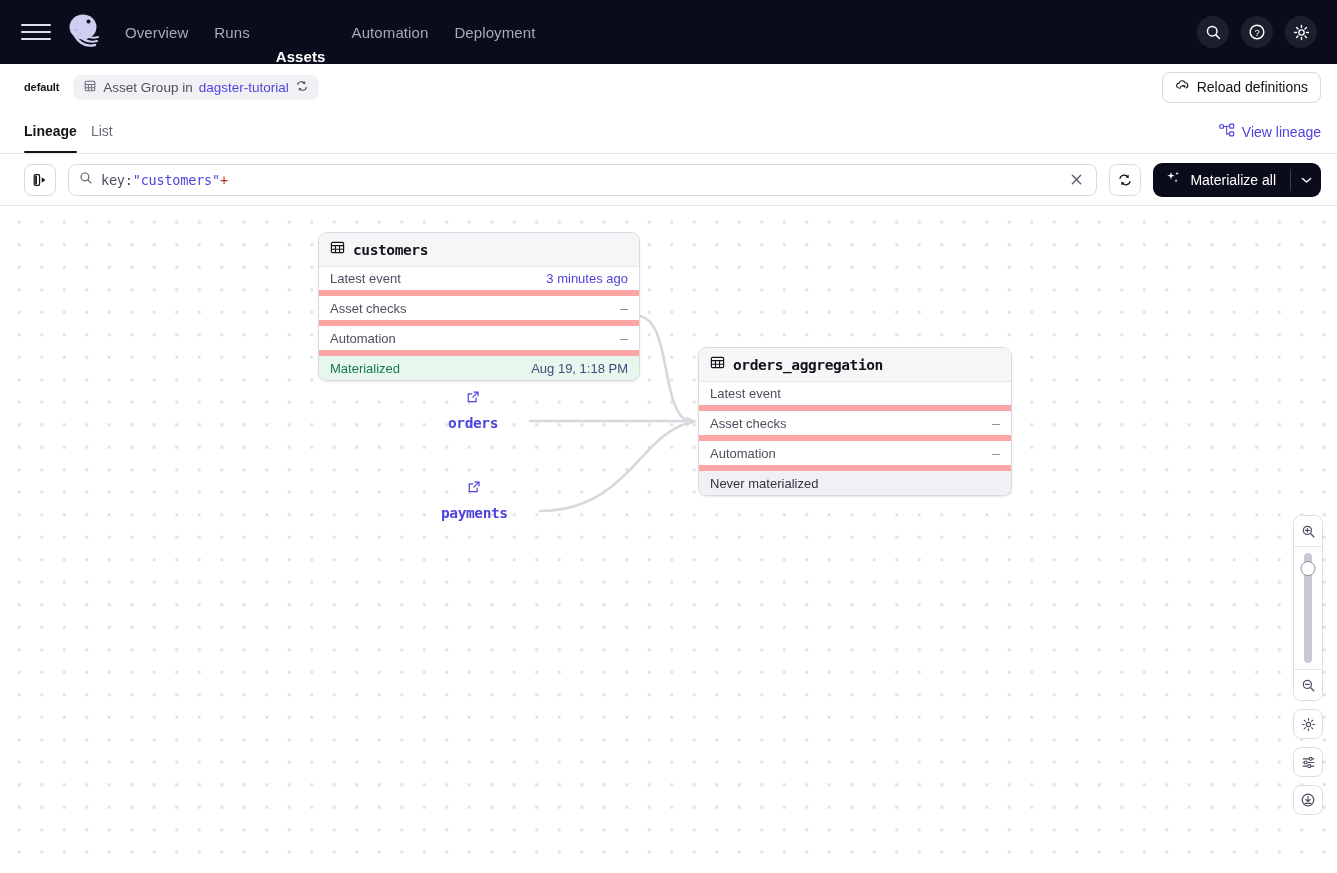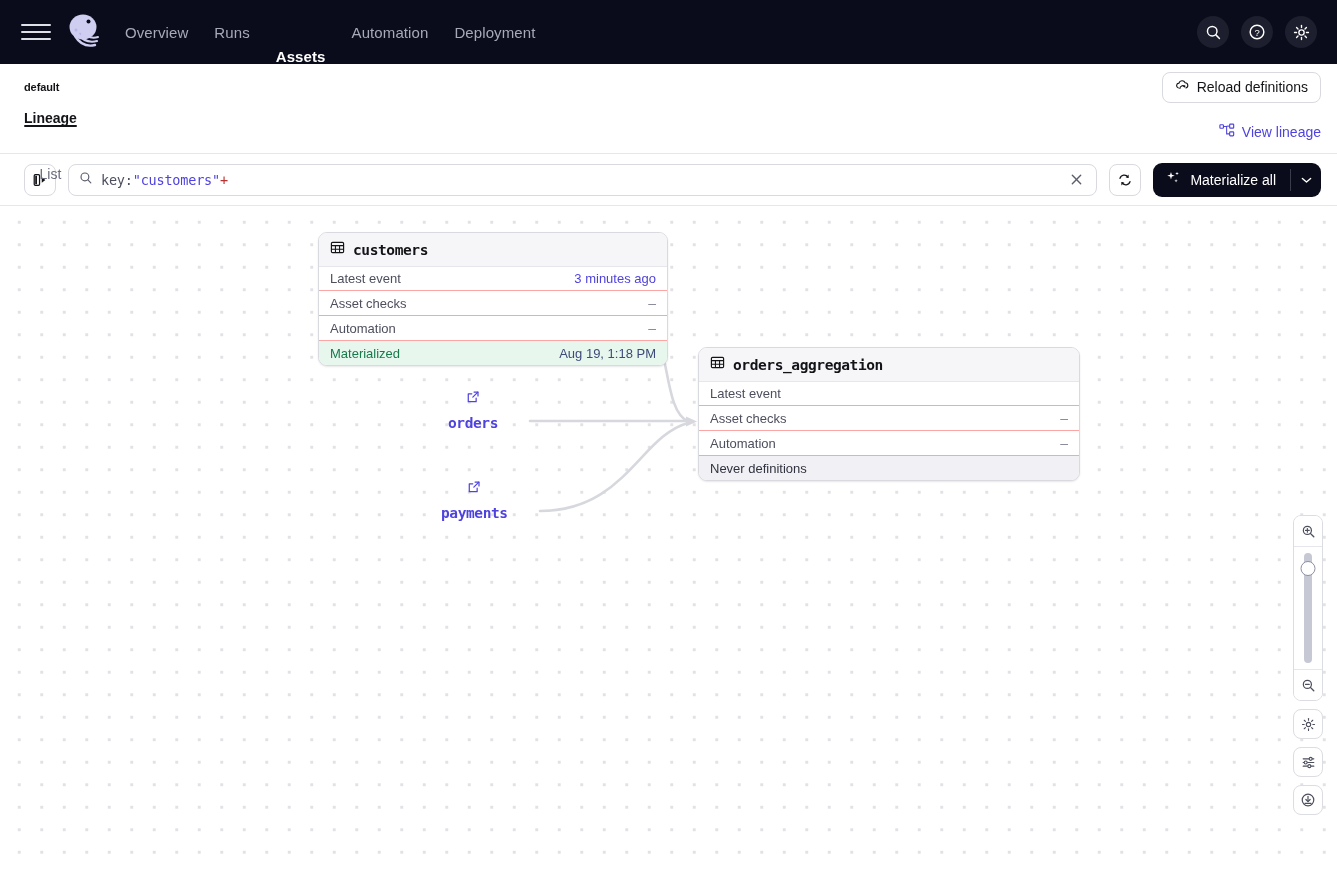--- a/index.html
+++ b/index.html
@@ -55,21 +55,21 @@
     margin-left: auto; display: flex; align-items: center; gap: 7px;
     border: 1px solid #d9d9e0; border-radius: 8px; background: #fff;
     height: 31px; padding: 0 12px; font-size: 14px; color: #131417; cursor: pointer; text-align: center;
   }
 
   
   .tabbar {
     height: 44px; flex: 0 0 44px; display: flex; align-items: flex-end;
     padding: 0 16px 0 24px; border-bottom: 1px solid #e6e6ec; background: #fff;
   }
-  .tabs { display: flex; gap: 39px; height: 100%; align-items: center; flex-direction: column; }
+  .tabs { display: flex; gap: 14px; height: 100%; align-items: center; }
   .tab {
     font-size: 14px; color: #6a6c7c; height: 100%; display: flex; align-items: center;
     cursor: pointer; position: relative; padding-bottom: 1px;
   }
   .tab.active { color: #131417; font-weight: bold; }
   .tab.active:after {
     content: ""; position: absolute; left: 0; right: 0; bottom: 0;
     height: 2.5px; background: #131417; border-radius: 2px;
   }
   .viewlineage {
@@ -133,21 +133,21 @@
     display: flex; align-items: center; gap: 8px; padding: 7px 10px 7px 11px;
     background: #f6f6f9; border-bottom: 1px solid #e6e6ec;
   }
   .node-name {
     font-family: "DejaVu Sans Mono", monospace; font-weight: bold;
     font-size: 14.5px; color: #131417; letter-spacing: -.4px;
   }
   .node-row {
     display: flex; align-items: center; justify-content: space-between;
     padding: 4px 11px; font-size: 13px; color: #4d4f5d; min-height: 24px;
-    border-bottom: 1px solid #fca5a5;
+    border-bottom: 6px solid #fca5a5;
   }
   .node-row:last-child { border-bottom: none; }
   .row-val { color: #4f43dd; font-size: 13px; }
   .row-dash { color: #8b8d9b; font-size: 14px; }
   .row-green { background: #e8f7ee; gap: 42px; }
   .row-green .row-lbl { color: #167a4b; }
   .row-green .row-val { color: #3e4b7a; }
   .row-gray { background: #f1f1f5; }
   .row-gray .row-lbl { color: #30323f; }
 
@@ -251,20 +251,41 @@
             <line x1="15.8" y1="4.2" x2="14.1" y2="5.9"></line>
               <line x1="5.9" y1="14.1" x2="4.2" y2="15.8"></line>
           </g>
         </svg>
       </div>
     </div>
   </div>
 
   <div class="crumbbar">
     <div class="crumb-title">default</div>
+    <div class="crumb-pill">
+      <span>
+        <svg width="14" height="14" viewBox="0 0 16 16" aria-hidden="true">
+          <rect x="2.5" y="2.5" width="11" height="11" rx="1.4" stroke="#6a6c7c" stroke-width="1.2" fill="none"></rect>
+          <line x1="2.5" y1="6.3" x2="13.5" y2="6.3" stroke="#6a6c7c" stroke-width="1.1"></line>
+          <line x1="6.2" y1="6.3" x2="6.2" y2="13.5" stroke="#6a6c7c" stroke-width="1.1"></line>
+          <line x1="9.9" y1="6.3" x2="9.9" y2="13.5" stroke="#6a6c7c" stroke-width="1.1"></line>
+          <line x1="2.5" y1="10" x2="13.5" y2="10" stroke="#6a6c7c" stroke-width="1.1"></line>
+        </svg>
+      </span>
+      <span>Asset Group in</span>
+      <span class="lnk">dagster-tutorial</span>
+      <span>
+        <svg width="14" height="14" viewBox="0 0 16 16" aria-hidden="true">
+          <path d="M3 6.3 A4.4 4.4 0 0 1 11 5.2" stroke="#4d4f5d" stroke-width="1.3" fill="none" stroke-linecap="round"></path>
+          <path d="M13 9.7 A4.4 4.4 0 0 1 5 10.8" stroke="#4d4f5d" stroke-width="1.3" fill="none" stroke-linecap="round"></path>
+          <path d="M11.6 2.4 L11.6 5.6 L8.6 5.3 Z" fill="#4d4f5d"></path>
+          <path d="M4.4 13.6 L4.4 10.4 L7.4 10.7 Z" fill="#4d4f5d"></path>
+        </svg>
+      </span>
+    </div>
     <div class="reload-btn">
       <span>
         <svg width="15" height="15" viewBox="0 0 16 16" aria-hidden="true">
           <path d="M3.6 10.6 a2.6 2.6 0 0 1 .6 -5.1 a3.5 3.5 0 0 1 6.6 -.4 a2.8 2.8 0 0 1 .8 5.5" stroke="#131417" stroke-width="1.2" fill="none" stroke-linecap="round"></path>
           <path d="M5.2 11.2 A3 3 0 0 1 10.4 9.2" stroke="#131417" stroke-width="1.2" fill="none" stroke-linecap="round"></path>
           <path d="M10.8 7.2 L10.9 10 L8.4 9.2 Z" fill="#131417"></path>
         </svg>
       </span>
       <span>Reload definitions</span>
     </div>
@@ -350,21 +371,21 @@
 
         <path d="M637 110 C672 110 660 205 688 215"></path>
 
         <path d="M530 215 L688 215"></path>
 
         <path d="M540 305 C625 305 640 230 688 217"></path>
       </g>
       <path d="M686 210.5 L697 215.5 L686 220.5 Z" fill="#d7d8de"></path>
     </svg>
 
-    <div class="node" style="left:318px; top:26px; width:350px;">
+    <div class="node" style="left:318px; top:26px; width:322px;">
       <div class="node-head">
         <span>
           <svg width="15" height="15" viewBox="0 0 16 16" aria-hidden="true">
             <rect x="1.5" y="2.5" width="13" height="11" rx="1.3" stroke="#131417" stroke-width="1.25" fill="none"></rect>
             <line x1="1.5" y1="6" x2="14.5" y2="6" stroke="#131417" stroke-width="1.15"></line>
             <line x1="1.5" y1="9.8" x2="14.5" y2="9.8" stroke="#131417" stroke-width="1.15"></line>
             <line x1="5.8" y1="6" x2="5.8" y2="13.5" stroke="#131417" stroke-width="1.15"></line>
             <line x1="10.2" y1="6" x2="10.2" y2="13.5" stroke="#131417" stroke-width="1.15"></line>
           </svg>
         </span>
@@ -381,21 +402,21 @@
       <div class="node-row">
         <span class="row-lbl">Automation</span>
         <span class="row-dash">–</span>
       </div>
       <div class="node-row row-green">
         <span class="row-lbl">Materialized</span>
         <span class="row-val">Aug 19, 1:18 PM</span>
       </div>
     </div>
 
-    <div class="node" style="left:698px; top:141px; width:382px;">
+    <div class="node" style="left:698px; top:141px; width:314px;">
       <div class="node-head">
         <span>
           <svg width="15" height="15" viewBox="0 0 16 16" aria-hidden="true">
             <rect x="1.5" y="2.5" width="13" height="11" rx="1.3" stroke="#131417" stroke-width="1.25" fill="none"></rect>
             <line x1="1.5" y1="6" x2="14.5" y2="6" stroke="#131417" stroke-width="1.15"></line>
             <line x1="1.5" y1="9.8" x2="14.5" y2="9.8" stroke="#131417" stroke-width="1.15"></line>
             <line x1="5.8" y1="6" x2="5.8" y2="13.5" stroke="#131417" stroke-width="1.15"></line>
             <line x1="10.2" y1="6" x2="10.2" y2="13.5" stroke="#131417" stroke-width="1.15"></line>
           </svg>
         </span>
@@ -407,21 +428,21 @@
       </div>
       <div class="node-row">
         <span class="row-lbl">Asset checks</span>
         <span class="row-dash">–</span>
       </div>
       <div class="node-row">
         <span class="row-lbl">Automation</span>
         <span class="row-dash">–</span>
       </div>
       <div class="node-row row-gray">
-        <span class="row-lbl">Never definitions</span>
+        <span class="row-lbl">Never materialized</span>
       </div>
     </div>
 
     <div class="ext-asset" style="left:448px; top:184px;">
       <span>
         <svg width="14" height="14" viewBox="0 0 16 16" aria-hidden="true">
           <path d="M9.2 2.3 H13.7 V6.8" stroke="#4f43dd" stroke-width="1.4" fill="none" stroke-linecap="round" stroke-linejoin="round"></path>
           <line x1="13.5" y1="2.5" x2="7.8" y2="8.2" stroke="#4f43dd" stroke-width="1.4" stroke-linecap="round"></line>
           <path d="M11.6 9.4 V13.3 H2.6 V4.3 H6.6" stroke="#4f43dd" stroke-width="1.4" fill="none" stroke-linecap="round" stroke-linejoin="round"></path>
         </svg>

